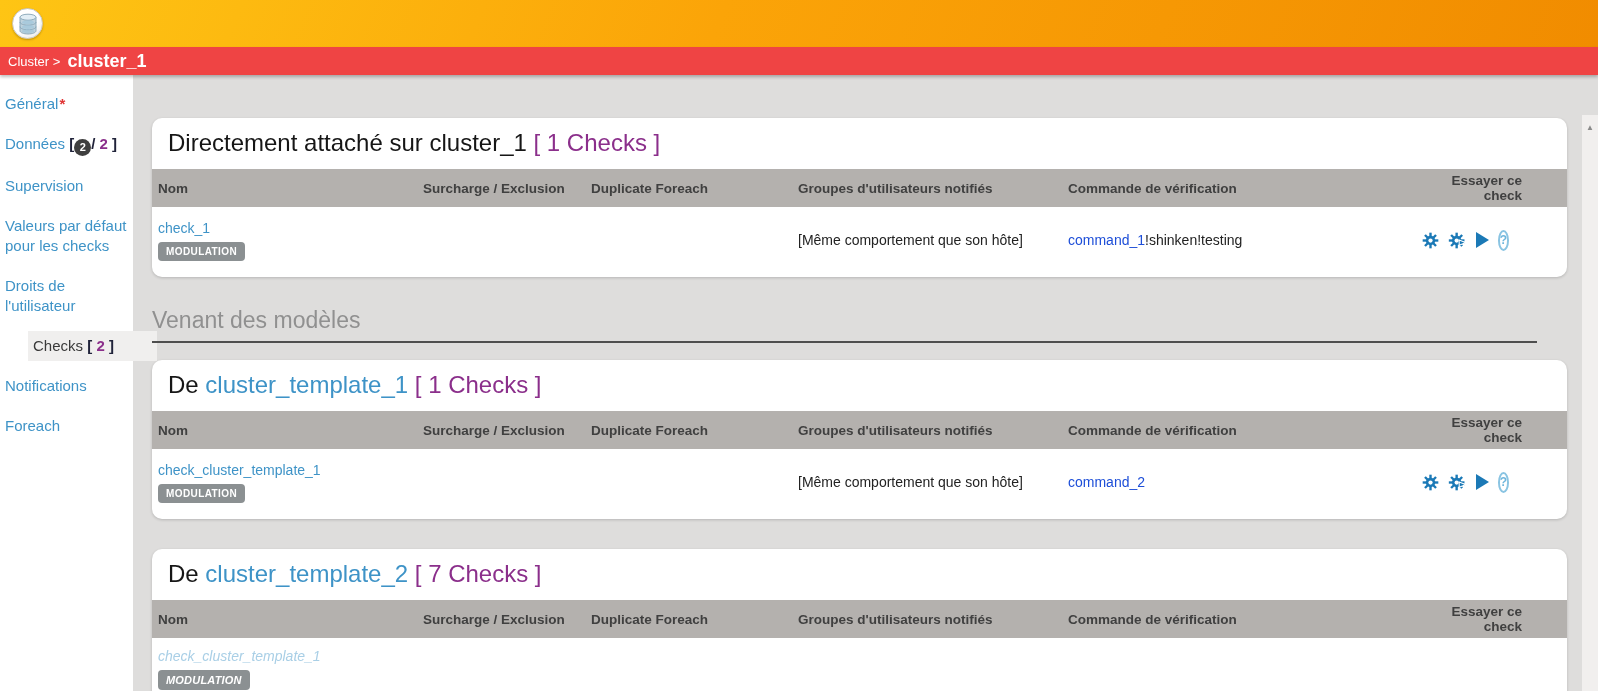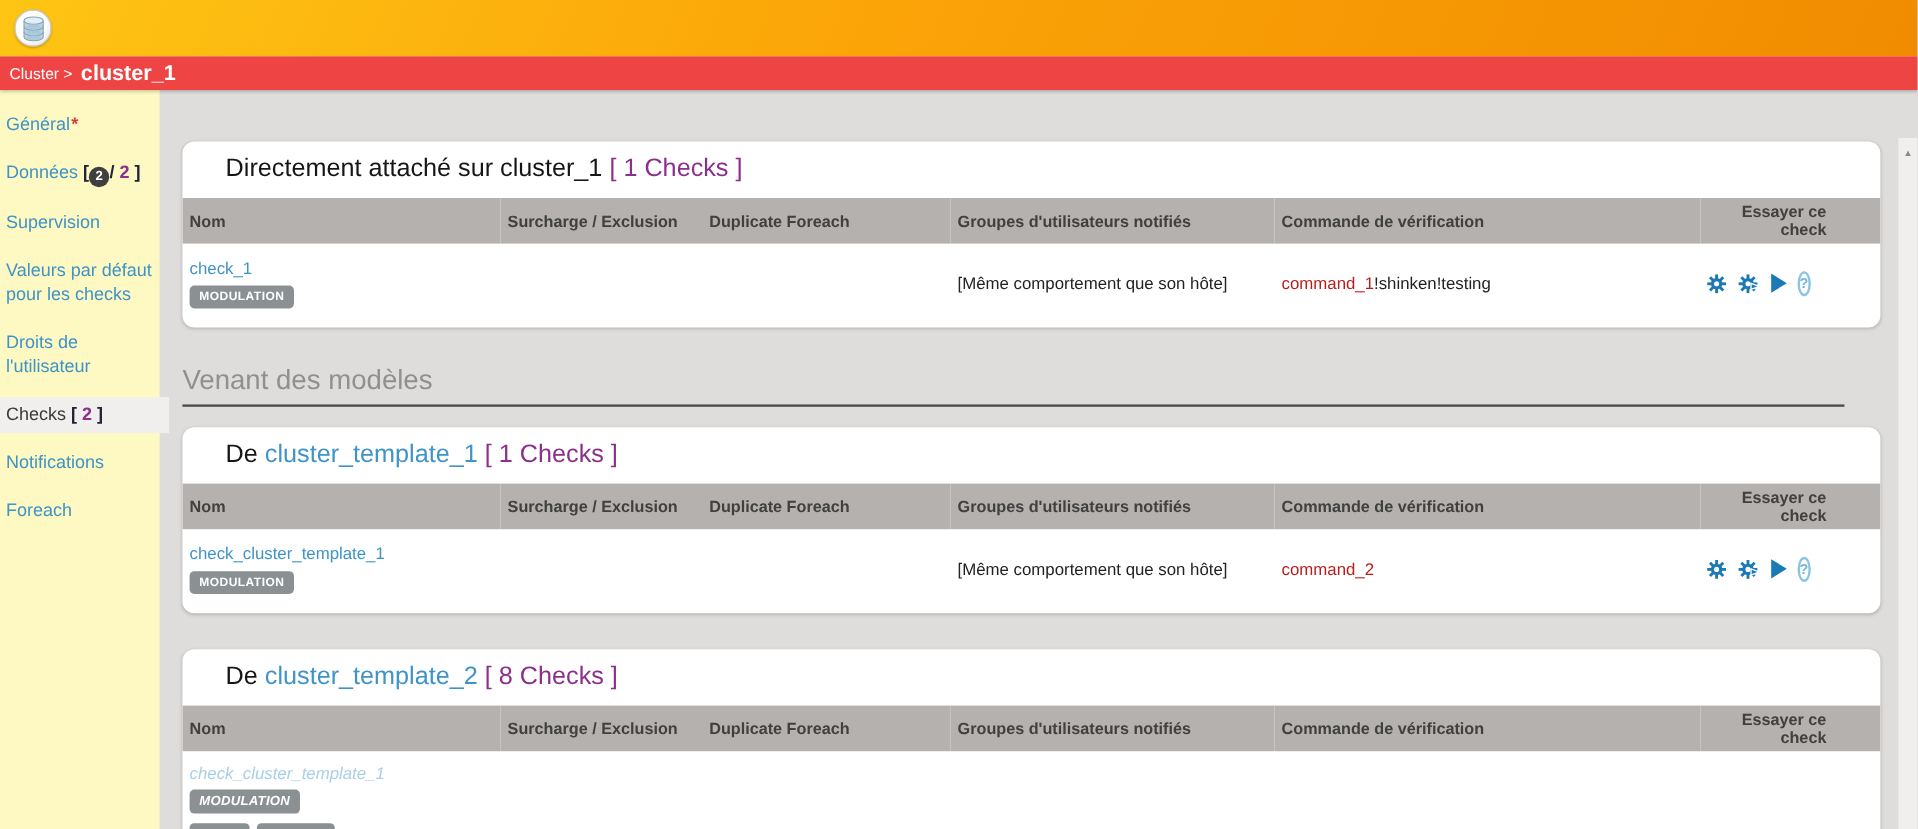--- a/index.html
+++ b/index.html
@@ -24,39 +24,39 @@
   
   .crumb-bar {
     height:28px; background:#ef4444; color:#fff; display:flex; align-items:center;
     padding-left:8px; box-shadow:0 2px 3px rgba(0,0,0,.25); position:relative; z-index:3;
   }
   .crumb-section { font-size:13px; }
   .crumb-current { font-size:18px; font-weight:bold; margin-left:7px; }
 
   
   .body-wrap { display:flex; height:616px; }
-  .sidebar { width:133px; flex:0 0 133px; background:#fef9c3; padding-top:14px; }
+  .sidebar { width:133px; flex:0 0 133px; background:#ffffff; padding-top:14px; }
   .side-item { display:block; font-size:15px; line-height:20px; padding:5px 2px 5px 5px; margin-bottom:10px;
                color:#3e93c7; cursor:pointer; text-decoration:none; }
   .side-item .req { color:#e03535; font-weight:bold; margin-left:1px; }
   .side-item .bracket { color:#20233a; font-weight:bold; }
   .side-item .count-badge {
     display:inline-flex; width:17px; height:17px; border-radius:50%; background:#3f3f3f;
     color:#fff; font-size:11px; font-weight:bold; align-items:center; justify-content:center;
     vertical-align:-2px;
   }
   .side-item .purple { color:#8b2f8b; font-weight:bold; }
-  .side-item.selected { background:#f0efee; color:#3a3a3a; width:141px; }
+  .side-item.selected { background:#f0efee; color:#3a3a3a; width:129px;margin-left:28px; }
 
   .main { flex:1; padding:43px 31px 0 19px; }
 
   
   .card { background:#fff; border-radius:10px; box-shadow:0 1px 3px rgba(0,0,0,.18);
           margin-bottom:30px; overflow:hidden; }
-  .card-title { font-size:21px; color:#161616; padding:11px 16px 12px;margin-left:20px; }
+  .card-title { font-size:24px; color:#161616; padding:11px 16px 12px; }
   .card-title .t-link { color:#3e93c7; cursor:pointer; }
   .card-title .t-count { color:#8b2f8b; }
 
   table { width:100%; border-collapse:collapse; table-layout:fixed; }
   col.c-nom { width:265px; } col.c-sur { width:168px; } col.c-dup { width:207px; }
   col.c-grp { width:270px; } col.c-cmd { width:355px; } col.c-try { width:auto; }
   thead th { background:#b4b1ae; color:#404040; font-size:13.5px; font-weight:bold;
              text-align:left; padding:4px 6px; height:25px; }
   thead th.th-right { text-align:right; padding-right:45px; }
   tbody td { vertical-align:middle; padding:10px 6px 14px; font-size:14px; color:#222; }
@@ -64,21 +64,21 @@
   tr.row-xtall td { height:108px; vertical-align:top; }
 
   .chk-link { color:#3e93c7; font-size:14px; text-decoration:none; cursor:pointer; display:inline-block; margin-bottom:6px; }
   .chk-link.hidden-style { color:#a9cfe6; font-style:italic; }
   .badge {
     display:inline-block; background:#8b9092; color:#fff; font-size:10px; font-weight:bold;
     letter-spacing:.4px; padding:4px 8px; border-radius:4px;
   }
   .badge.it { font-style:italic; font-size:11px; letter-spacing:.2px; }
   .badge-row { margin-top:8px; display:flex; gap:6px; }
-  .cmd-link { color:#b91c1c; text-decoration:none; cursor:pointer; }
+  .cmd-link { color:#1d4ed8; text-decoration:none; cursor:pointer; }
   .cmd-args { color:#222; }
 
   .actions { display:flex; align-items:center; justify-content:flex-end; gap:9px; padding-right:52px; }
   .icon-btn { display:inline-flex; align-items:center; justify-content:center; cursor:pointer; }
   .play-tri { width:0; height:0; border-left:13px solid #1b79b6; border-top:8px solid transparent; border-bottom:8px solid transparent; }
   .help-circle { width:21px; height:21px; border:2px solid #8ac4e2; border-radius:50%; color:#6fb6dc;
                  font-size:12px; font-weight:bold; display:inline-flex; align-items:center; justify-content:center; }
 
   
   .tmpl-heading { font-size:23px; color:#909090; padding-bottom:7px; margin:0 30px 17px 0;
@@ -275,21 +275,21 @@
               </td>
             </tr>
           </tbody>
         </table>
       </div>
 
       <div class="card">
         <div class="card-title">
           <span>De</span>
           <span class="t-link">cluster_template_2</span>
-          <span class="t-count">[ 8 Checks ]</span>
+          <span class="t-count">[ 7 Checks ]</span>
         </div>
         <table>
           <colgroup>
               <col class="c-nom">
               <col class="c-sur">
               <col class="c-dup">
               <col class="c-grp">
               <col class="c-cmd">
               <col class="c-try">
             </colgroup>

